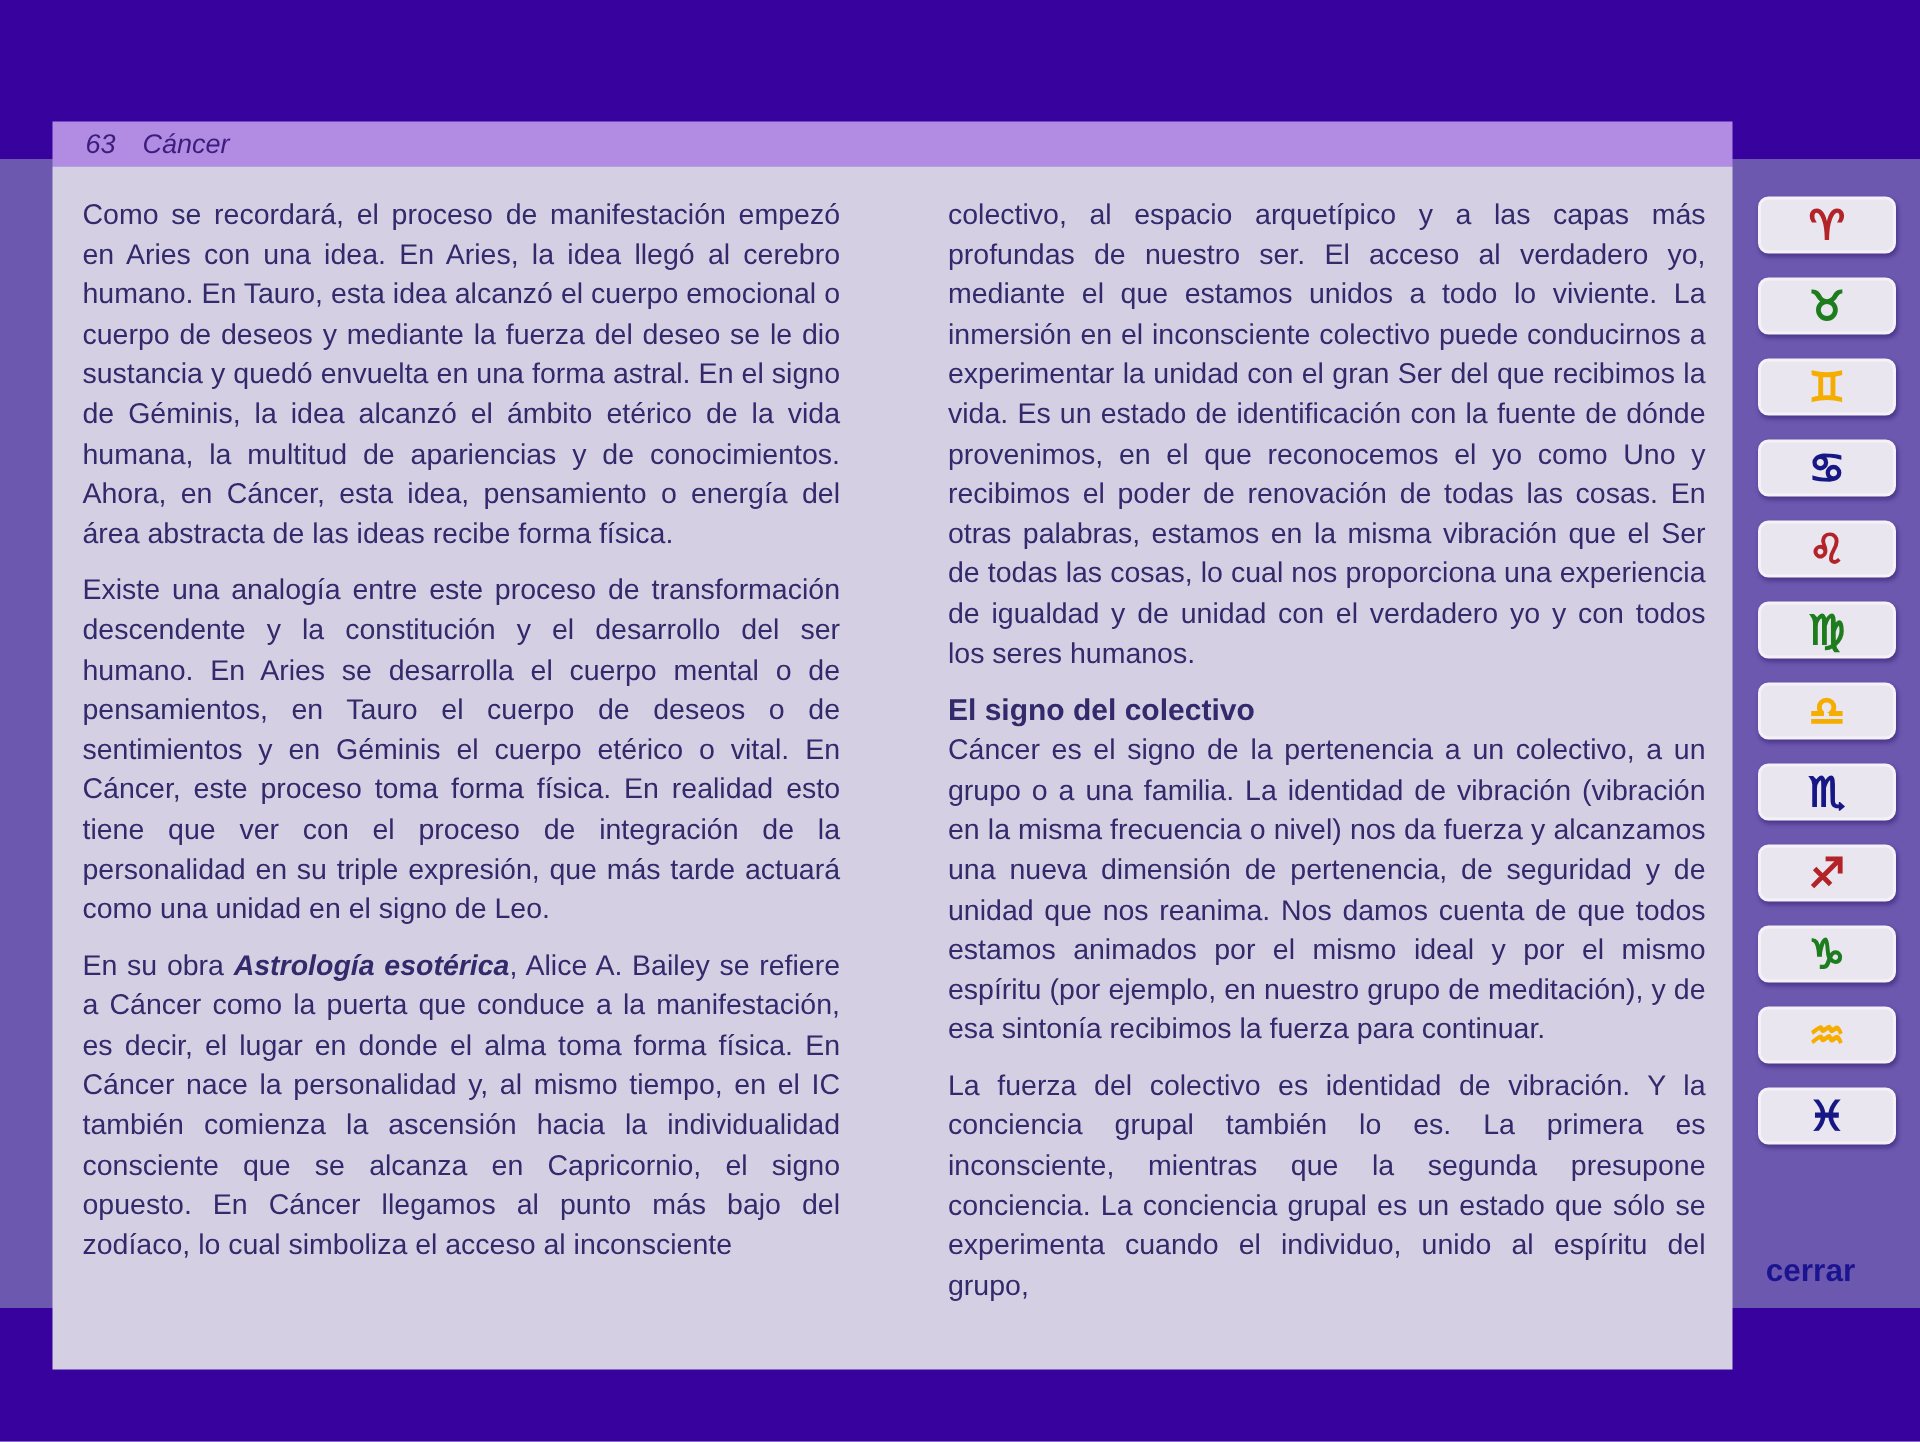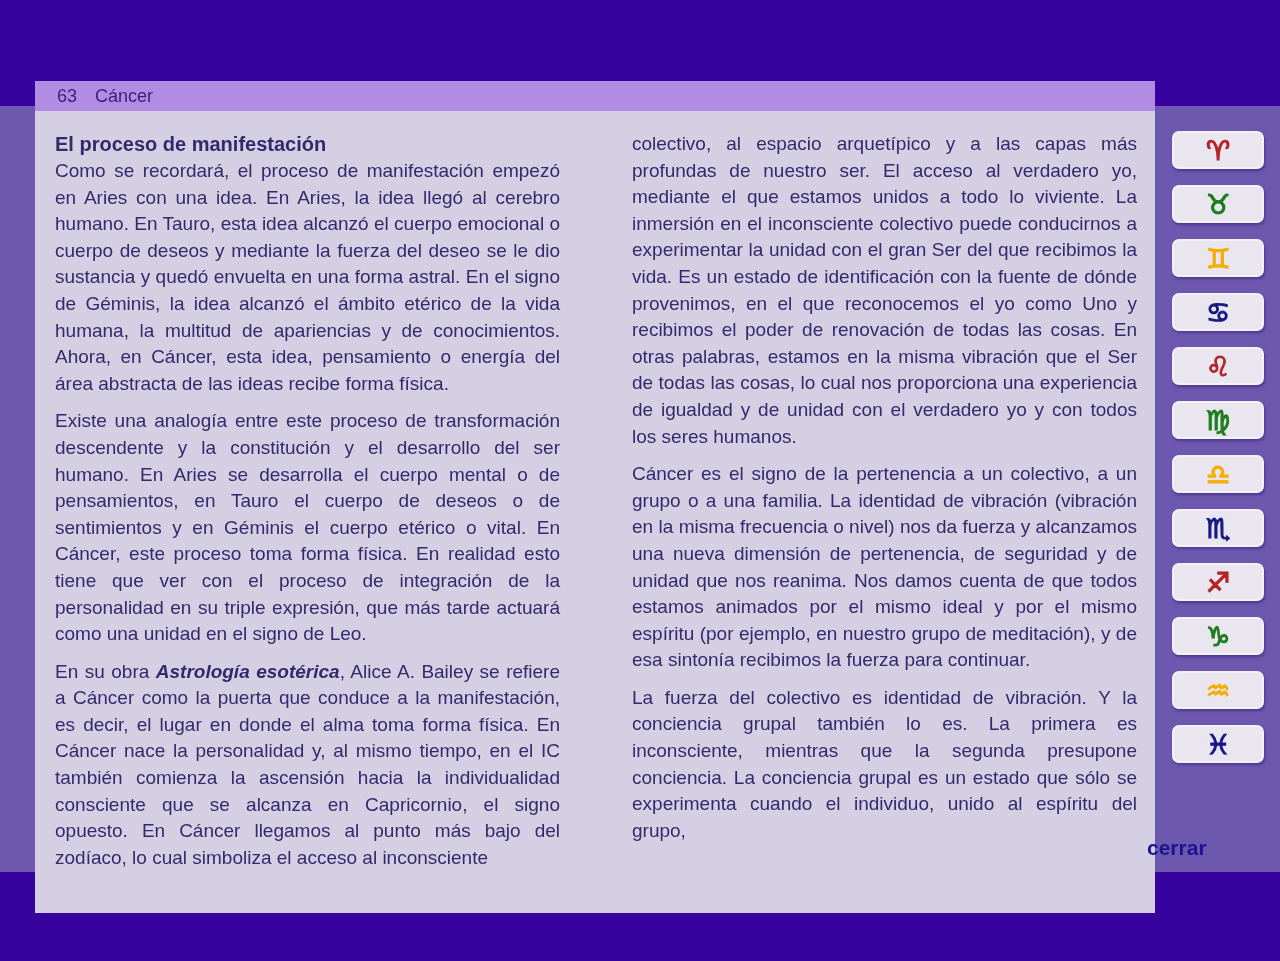--- a/index.html
+++ b/index.html
@@ -9,21 +9,21 @@
     font-family:"Liberation Sans",sans-serif;
   }
   .band{
     position:absolute;left:0;top:106px;width:1280px;height:766px;
     background:var(--band_bg,#6d58b0);
   }
   .header-bar{
     position:absolute;left:35px;top:81px;width:1120px;height:30px;
     background:var(--header_bg,#b28ce2);
     display:flex;align-items:center;box-sizing:border-box;padding-left:22px;
-    font-size:18px;color:var(--header_text_color,#3c1d7d);
+    font-style:italic;font-size:18px;color:var(--header_text_color,#3c1d7d);
   }
   .header-bar .pageno{margin-right:18px;}
   .content{
     position:absolute;left:35px;top:111px;width:1120px;height:802px;
     background:var(--content_bg,#d5cfe4);box-sizing:border-box;
   }
   .cols{display:flex;gap:72px;padding:20px 0 0 20px;}
   .col{
     width:505px;text-align:justify;
     font-size:19px;line-height:26.6px;color:var(--text_color,#322a6a);
@@ -44,45 +44,45 @@
     box-shadow:1px 2px 3px rgba(35,15,95,.45);
     display:flex;align-items:center;justify-content:center;
     cursor:pointer;
   }
   .zglyph{
     font-family:"DejaVu Sans",sans-serif;
     font-size:27px;font-weight:bold;line-height:1;
     -webkit-text-stroke:1.2px;
   }
   .cerrar{
-    position:absolute;left:1147px;top:836px;width:120px;text-align:left;
+    position:absolute;left:1147px;top:836px;width:120px;text-align:center;
     font-weight:bold;font-size:21px;color:var(--close_color,#1b1490);
     cursor:pointer;
   }
 </style>
 </head>
 <body>
 
 <div class="band"></div>
 
 <div class="header-bar">
   <span class="pageno">63</span>
   <span>Cáncer</span>
 </div>
 
 <div class="content">
   <div class="cols">
     <div class="col">
-      <h3>El proceso de manifestación</h3>
       <p>Como se recordará, el proceso de manifestación empezó en Aries con una idea. En Aries, la idea llegó al cerebro humano. En Tauro, esta idea alcanzó el cuerpo emocional o cuerpo de deseos y mediante la fuerza del deseo se le dio sustancia y quedó envuelta en una forma astral. En el signo de Géminis, la idea alcanzó el ámbito etérico de la vida humana, la multitud de apariencias y de conocimientos. Ahora, en Cáncer, esta idea, pensamiento o energía del área abstracta de las ideas recibe forma física.</p>
       <p>Existe una analogía entre este proceso de transformación descendente y la constitución y el desarrollo del ser humano. En Aries se desarrolla el cuerpo mental o de pensamientos, en Tauro el cuerpo de deseos o de sentimientos y en Géminis el cuerpo etérico o vital. En Cáncer, este proceso toma forma física. En realidad esto tiene que ver con el proceso de integración de la personalidad en su triple expresión, que más tarde actuará como una unidad en el signo de Leo.</p>
       <p><span>En su obra </span><span class="italic">Astrología esotérica</span><span>, Alice A. Bailey se refiere a Cáncer como la puerta que conduce a la manifestación, es decir, el lugar en donde el alma toma forma física. En Cáncer nace la personalidad y, al mismo tiempo, en el IC también comienza la ascensión hacia la individualidad consciente que se alcanza en Capricornio, el signo opuesto. En Cáncer llegamos al punto más bajo del zodíaco, lo cual simboliza el acceso al inconsciente</span></p>
     </div>
     <div class="col">
       <p>colectivo, al espacio arquetípico y a las capas más profundas de nuestro ser. El acceso al verdadero yo, mediante el que estamos unidos a todo lo viviente. La inmersión en el inconsciente colectivo puede conducirnos a experimentar la unidad con el gran Ser del que recibimos la vida. Es un estado de identificación con la fuente de dónde provenimos, en el que reconocemos el yo como Uno y recibimos el poder de renovación de todas las cosas. En otras palabras, estamos en la misma vibración que el Ser de todas las cosas, lo cual nos proporciona una experiencia de igualdad y de unidad con el verdadero yo y con todos los seres humanos.</p>
+      <h3 class="spaced">El signo del colectivo</h3>
       <p>Cáncer es el signo de la pertenencia a un colectivo, a un grupo o a una familia. La identidad de vibración (vibración en la misma frecuencia o nivel) nos da fuerza y alcanzamos una nueva dimensión de pertenencia, de seguridad y de unidad que nos reanima. Nos damos cuenta de que todos estamos animados por el mismo ideal y por el mismo espíritu (por ejemplo, en nuestro grupo de meditación), y de esa sintonía recibimos la fuerza para continuar.</p>
       <p>La fuerza del colectivo es identidad de vibración. Y la conciencia grupal también lo es. La primera es inconsciente, mientras que la segunda presupone conciencia. La conciencia grupal es un estado que sólo se experimenta cuando el individuo, unido al espíritu del grupo,</p>
     </div>
   </div>
 </div>
 
 <div class="zbtn" style="top:131px">
   <span class="zglyph" style="color: rgb(179, 36, 40);">♈</span>
 </div>
 <div class="zbtn" style="top:185px">

